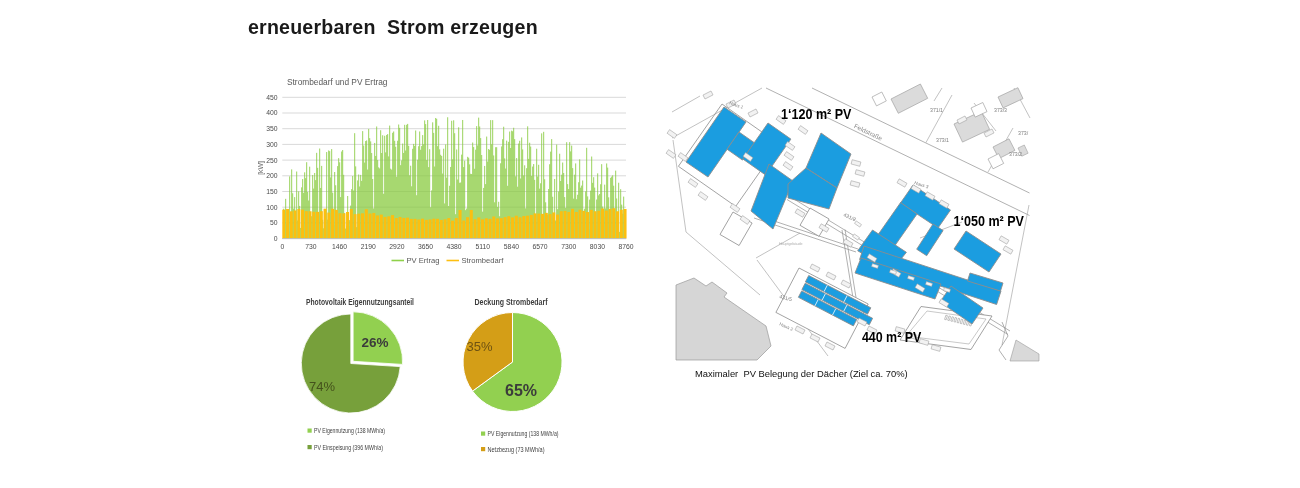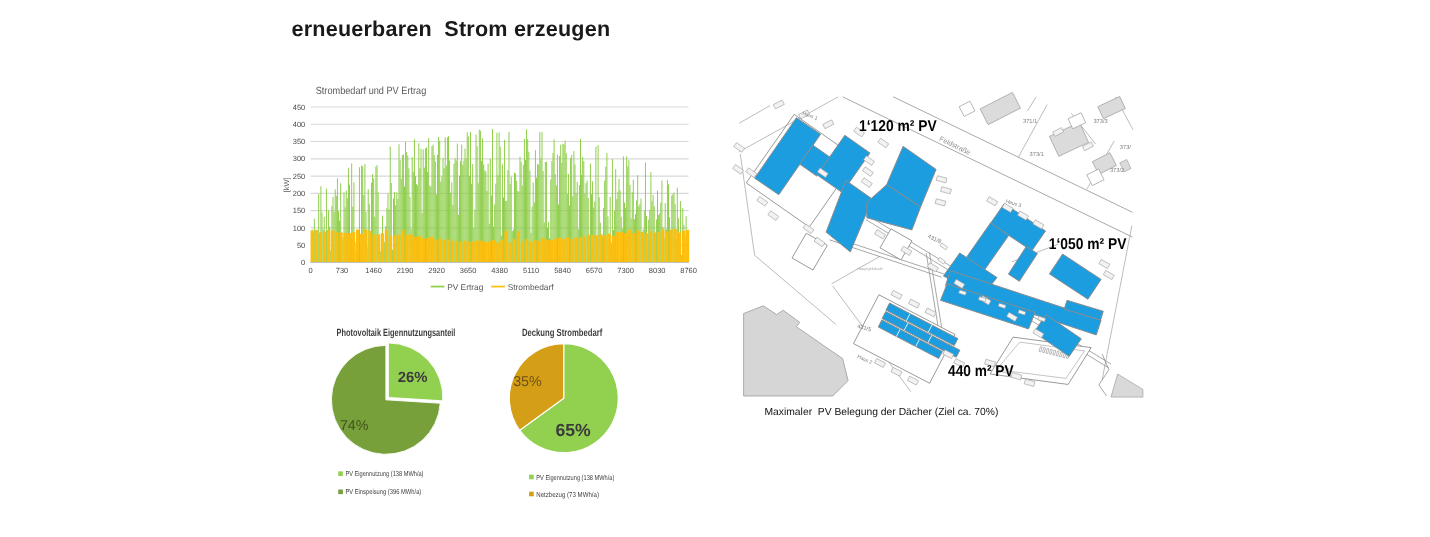--- a/index.html
+++ b/index.html
@@ -1,19 +1,19 @@
 <!DOCTYPE html>
 <html><head><meta charset="utf-8">
 <style>
 html,body{margin:0;padding:0;background:#ffffff;width:1300px;height:488px;overflow:hidden;}
 body{font-family:"Liberation Sans", sans-serif;position:relative;}
 </style></head>
 <body>
 
-<div style="position:absolute;left:265px;top:16px;font-size:19.6px;font-weight:bold;color:#1a1a1a;letter-spacing:0.2px;">erneuerbaren&nbsp; Strom erzeugen</div>
+<div style="position:absolute;left:248px;top:16px;font-size:19.6px;font-weight:bold;color:#1a1a1a;letter-spacing:0.2px;">erneuerbaren&nbsp; Strom erzeugen</div>
 <svg width="1300" height="488" style="position:absolute;left:0;top:0" xmlns="http://www.w3.org/2000/svg">
 
 <g font-family="Liberation Sans, sans-serif">
 
 <g>
         <line x1="282.3" y1="238.6" x2="626.0" y2="238.6" stroke="#d9d9d9" stroke-width="1"></line>
         <line x1="282.3" y1="222.9" x2="626.0" y2="222.9" stroke="#d9d9d9" stroke-width="1"></line>
         <line x1="282.3" y1="207.2" x2="626.0" y2="207.2" stroke="#d9d9d9" stroke-width="1"></line>
         <line x1="282.3" y1="191.5" x2="626.0" y2="191.5" stroke="#d9d9d9" stroke-width="1"></line>
         <line x1="282.3" y1="175.8" x2="626.0" y2="175.8" stroke="#d9d9d9" stroke-width="1"></line>

